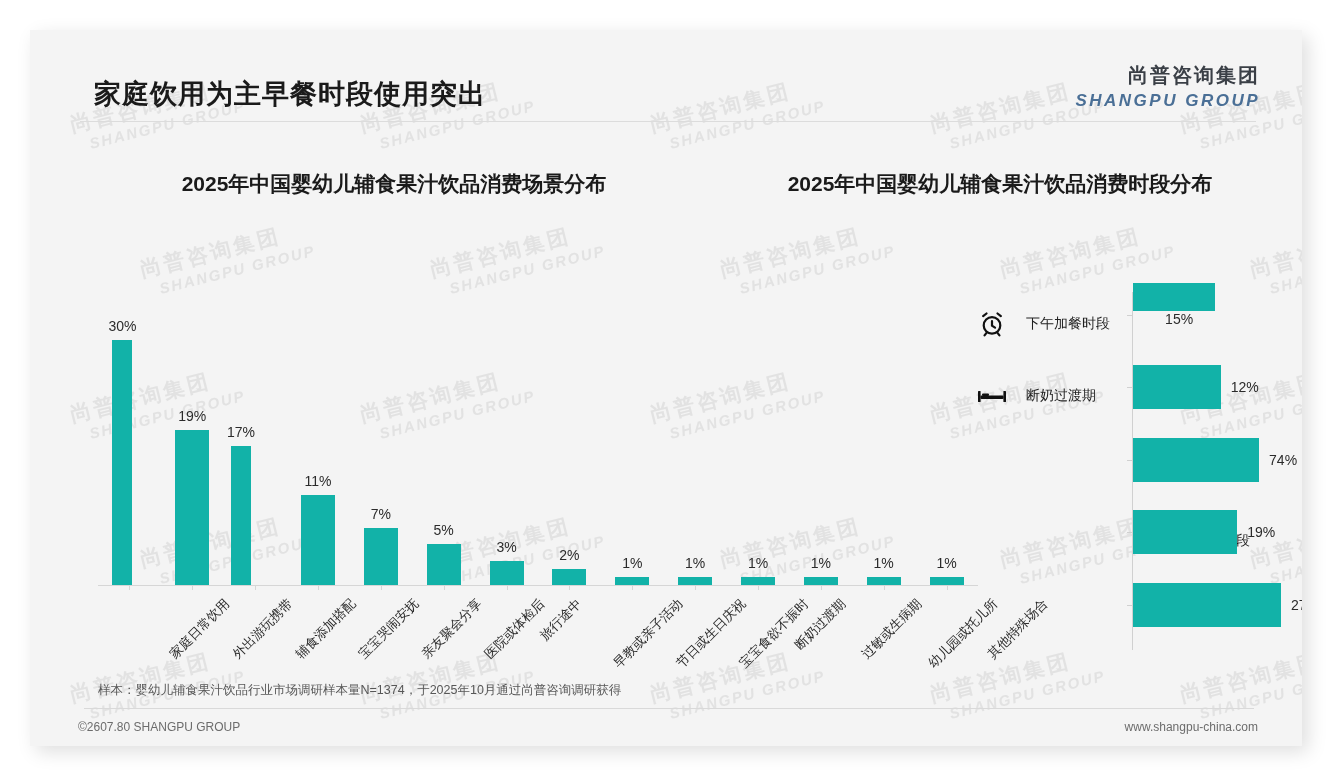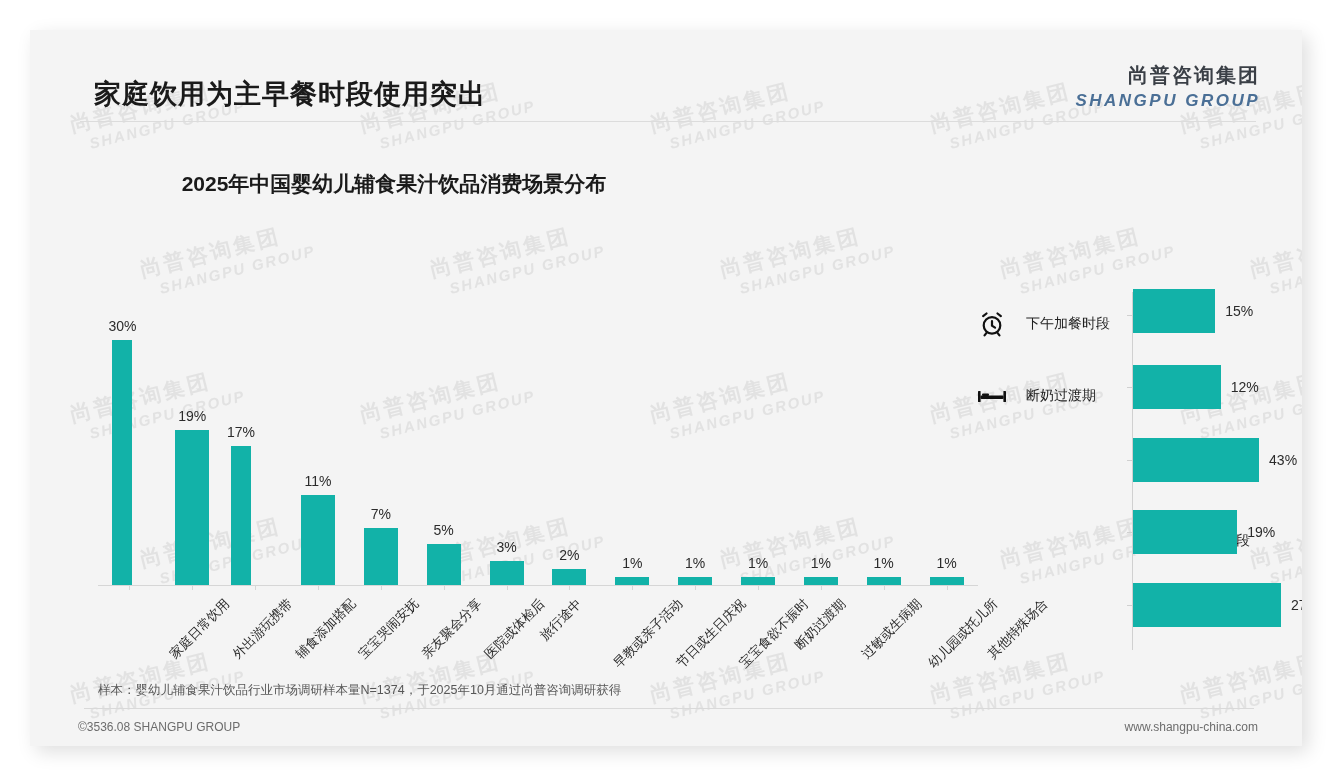--- a/index.html
+++ b/index.html
@@ -261,20 +261,21 @@
     <div id="logo">
       <span class="logo-cn">尚普咨询集团</span>
       <span class="logo-en">SHANGPU GROUP</span>
     </div>
   </div>
   <div id="header-rule"></div>
 
   <div id="charts">
 
     <div class="chart-title" id="left-title">2025年中国婴幼儿辅食果汁饮品消费场景分布</div>
+    <div class="chart-title" id="right-title">2025年中国婴幼儿辅食果汁饮品消费时段分布</div>
 
     <div id="left-plot">
         <div class="vbar-col" style="left: 14.4286px; width: 20px;">
           <div class="vbar-label">30%</div>
           <div class="vbar" style="height: 245px; background: rgb(18, 178, 168);"></div>
         </div>
         <div class="vbar-col" style="left: 77.2857px; width: 34px;">
           <div class="vbar-label">19%</div>
           <div class="vbar" style="height: 155.167px; background: rgb(18, 178, 168);"></div>
         </div>
@@ -364,21 +365,21 @@
         <span class="ricon">
           <svg width="28" height="28" viewBox="0 0 24 24" fill="none" stroke="#111" stroke-width="1.9">
             <circle cx="12" cy="13.2" r="7.1" fill="none"></circle>
             <path d="M12 9.6v3.9l2.6 1.6" stroke-linecap="round"></path>
             <path d="M4.4 5.3 7.3 3M19.6 5.3 16.7 3" stroke-linecap="round"></path>
             <path d="M7.3 19.6 5.6 21.8M16.7 19.6 18.4 21.8" stroke-linecap="round"></path>
           </svg>
         </span>
         <span class="rlabel">下午加餐时段</span>
       </div>
-      <div class="hbar-wrap" style="top: 259px; left: 1103px;">
+      <div class="hbar-wrap" style="top: 253px; left: 1103px; flex-direction: column;">
         <div class="hbar" style="width: 82.2222px; background: rgb(18, 178, 168);"></div>
         <span class="hval">15%</span>
       </div>
       <div class="htick" style="top: 285px;"></div>
       <div class="hrow" style="top: 335px;">
         <span class="ricon">
           <svg width="30" height="24" viewBox="0 0 30 24" fill="#111">
             <rect x="1" y="7" width="2.6" height="11" rx="0.6"></rect>
             <rect x="26.4" y="7" width="2.6" height="11" rx="0.6"></rect>
             <rect x="3.4" y="11.6" width="23.2" height="3.4" rx="1.1"></rect>
@@ -387,21 +388,21 @@
         </span>
         <span class="rlabel">断奶过渡期</span>
       </div>
       <div class="hbar-wrap" style="top: 335px; left: 1103px;">
         <div class="hbar" style="width: 87.7037px; background: rgb(18, 178, 168);"></div>
         <span class="hval">12%</span>
       </div>
       <div class="htick" style="top: 357px;"></div>
       <div class="hbar-wrap" style="top: 408px; left: 1103px;">
         <div class="hbar" style="width: 126.074px; background: rgb(18, 178, 168);"></div>
-        <span class="hval">43%</span>
+        <span class="hval">74%</span>
       </div>
       <div class="htick" style="top: 430px;"></div>
       <div class="hrow" style="top: 480px; justify-content: flex-end;">
         <span class="ricon">
           <svg width="32" height="26" viewBox="0 0 32 26" fill="#111">
             <circle cx="16" cy="13" r="6.4" fill="none" stroke="#111" stroke-width="2.2"></circle>
             <circle cx="16" cy="13" r="3.1"></circle>
             <rect x="5.2" y="5.2" width="1.6" height="15.6" rx="0.7"></rect>
             <path d="M4 4.6v3.2M6.2 4.6v3.2M8.4 4.6v3.2" stroke="#111" stroke-width="1.3" stroke-linecap="round"></path>
             <rect x="25.2" y="5.2" width="1.6" height="15.6" rx="0.7"></rect>
@@ -429,16 +430,16 @@
       </div>
       <div class="hbar-wrap" style="top: 553px; left: 1103px;">
         <div class="hbar" style="width: 148px; background: rgb(18, 178, 168);"></div>
         <span class="hval">27%</span>
       </div>
       <div class="htick" style="top: 575px;"></div>
     </div>
 
   <div id="footnote">样本：婴幼儿辅食果汁饮品行业市场调研样本量N=1374，于2025年10月通过尚普咨询调研获得</div>
   <div id="footnote-rule"></div>
-  <div id="footer-left">©3536.08 SHANGPU GROUP</div>
+  <div id="footer-left">©2607.80 SHANGPU GROUP</div>
   <div id="footer-right">www.shangpu-china.com</div>
 
 </div>
 
 </body></html>

